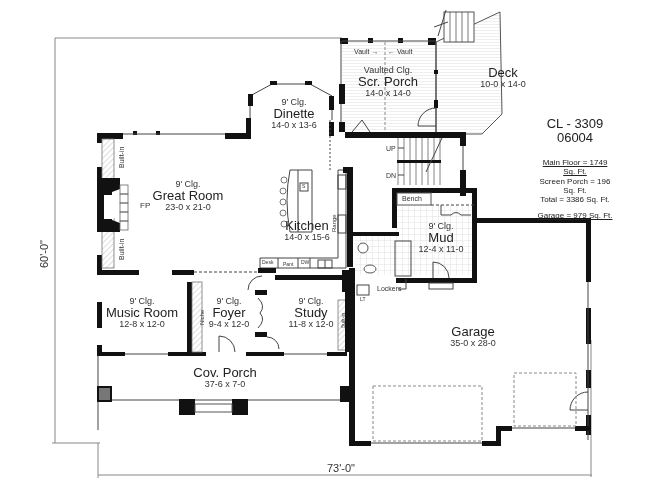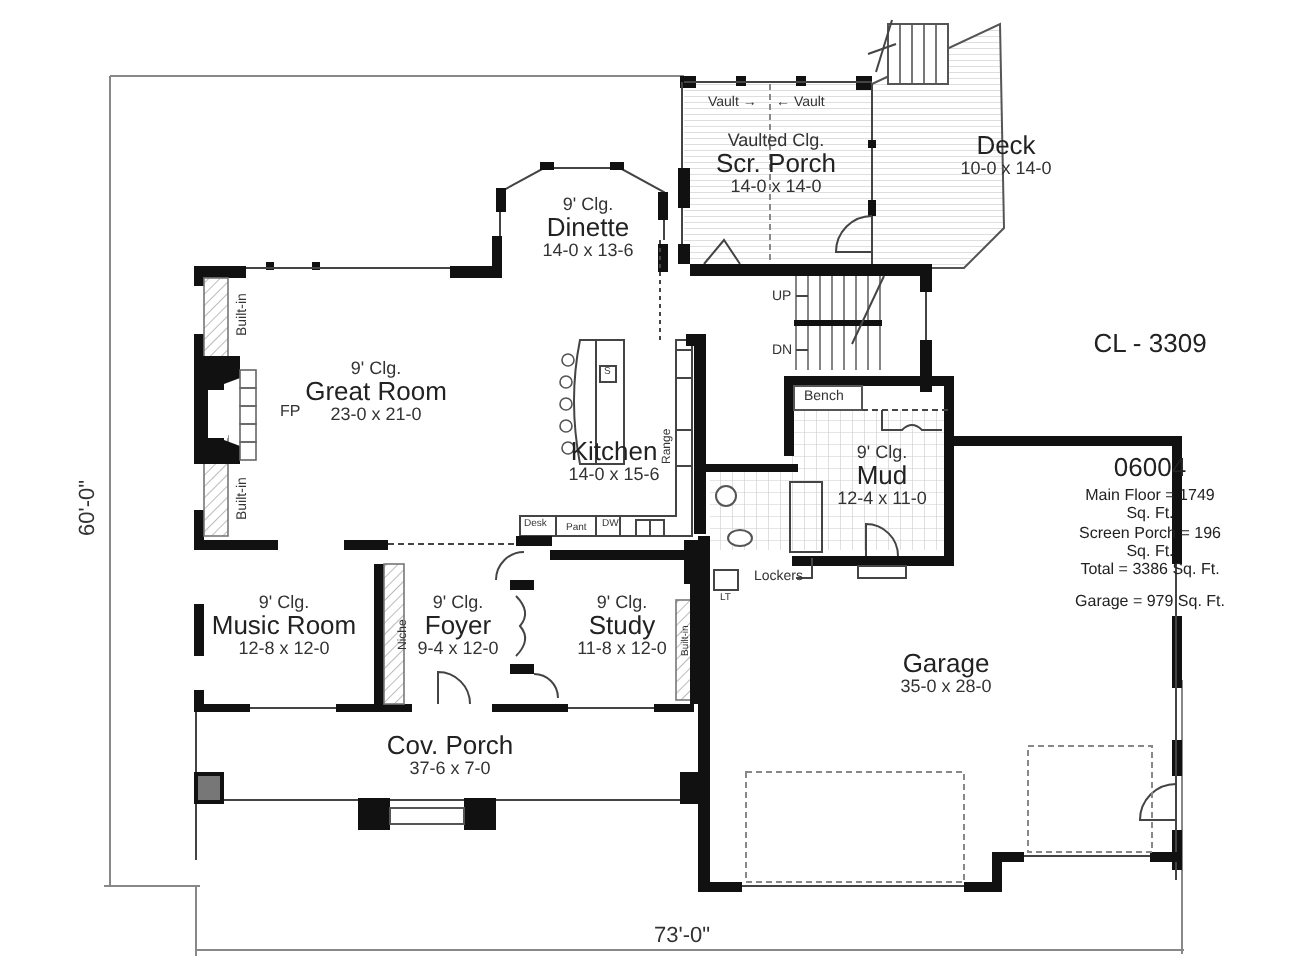--- a/index.html
+++ b/index.html
@@ -12,21 +12,21 @@
   .hatch { fill: url(#hatch); stroke: #777; stroke-width: 0.8; }
   .tile { fill: url(#tile); }
   .lines { fill: url(#hlines); }
   .lbl { position: absolute; text-align: center; white-space: nowrap; transform: translateX(-50%); line-height: 1.05; }
   .clg { font-size: 9px; color: #333; display: block; }
   .rname { font-size: 13px; color: #222; display: block; }
   .rdim { font-size: 9px; color: #333; display: block; }
   .small { font-size: 7px; color: #333; position: absolute; white-space: nowrap; }
   .vert { transform-origin: left top; transform: rotate(-90deg); }
   .info { position: absolute; left: 575px; top: 117px; transform: translateX(-50%); text-align: center; }
-  .info .code { font-size: 13px; display: block; line-height: 1.05; margin-top: 48px; }
+  .info .code { font-size: 13px; display: block; line-height: 1.05; }
   .info .stat { font-size: 8px; display: block; line-height: 1.15; }
 </style>
 </head>
 <body>
 
 <svg width="650" height="487" viewBox="0 0 650 487">
   <defs>
     <pattern id="hatch" width="4" height="4" patternUnits="userSpaceOnUse" patternTransform="rotate(45)">
       <line x1="0" y1="0" x2="0" y2="4" stroke="#bbb" stroke-width="1"></line>
     </pattern>
@@ -309,17 +309,17 @@
 <div class="small vert" style="left:340px; top:328px; font-size:5px;">Built-in</div>
 <div class="small" style="left:402px; top:195px;">Bench</div>
 <div class="small" style="left:377px; top:285px;">Lockers</div>
 <div class="small" style="left:360px; top:296px; font-size:5px;">LT</div>
 <div class="small" style="left:386px; top:145px;">UP</div>
 <div class="small" style="left:386px; top:172px;">DN</div>
 
 <div class="info">
   <span class="code">CL - 3309</span>
   <span class="code">06004</span>
-  <span class="stat" style="margin-top:3px;">Main Floor = 1749 Sq. Ft.</span>
+  <span class="stat" style="margin-top:14px;text-decoration:underline;">Main Floor = 1749 Sq. Ft.</span>
   <span class="stat">Screen Porch = 196 Sq. Ft.</span>
   <span class="stat">Total = 3386 Sq. Ft.</span>
-  <span class="stat" style="margin-top:7px;">Garage = 979 Sq. Ft.</span>
+  <span class="stat" style="margin-top:7px;text-decoration:underline;">Garage = 979 Sq. Ft.</span>
 </div>
 
 </body></html>

